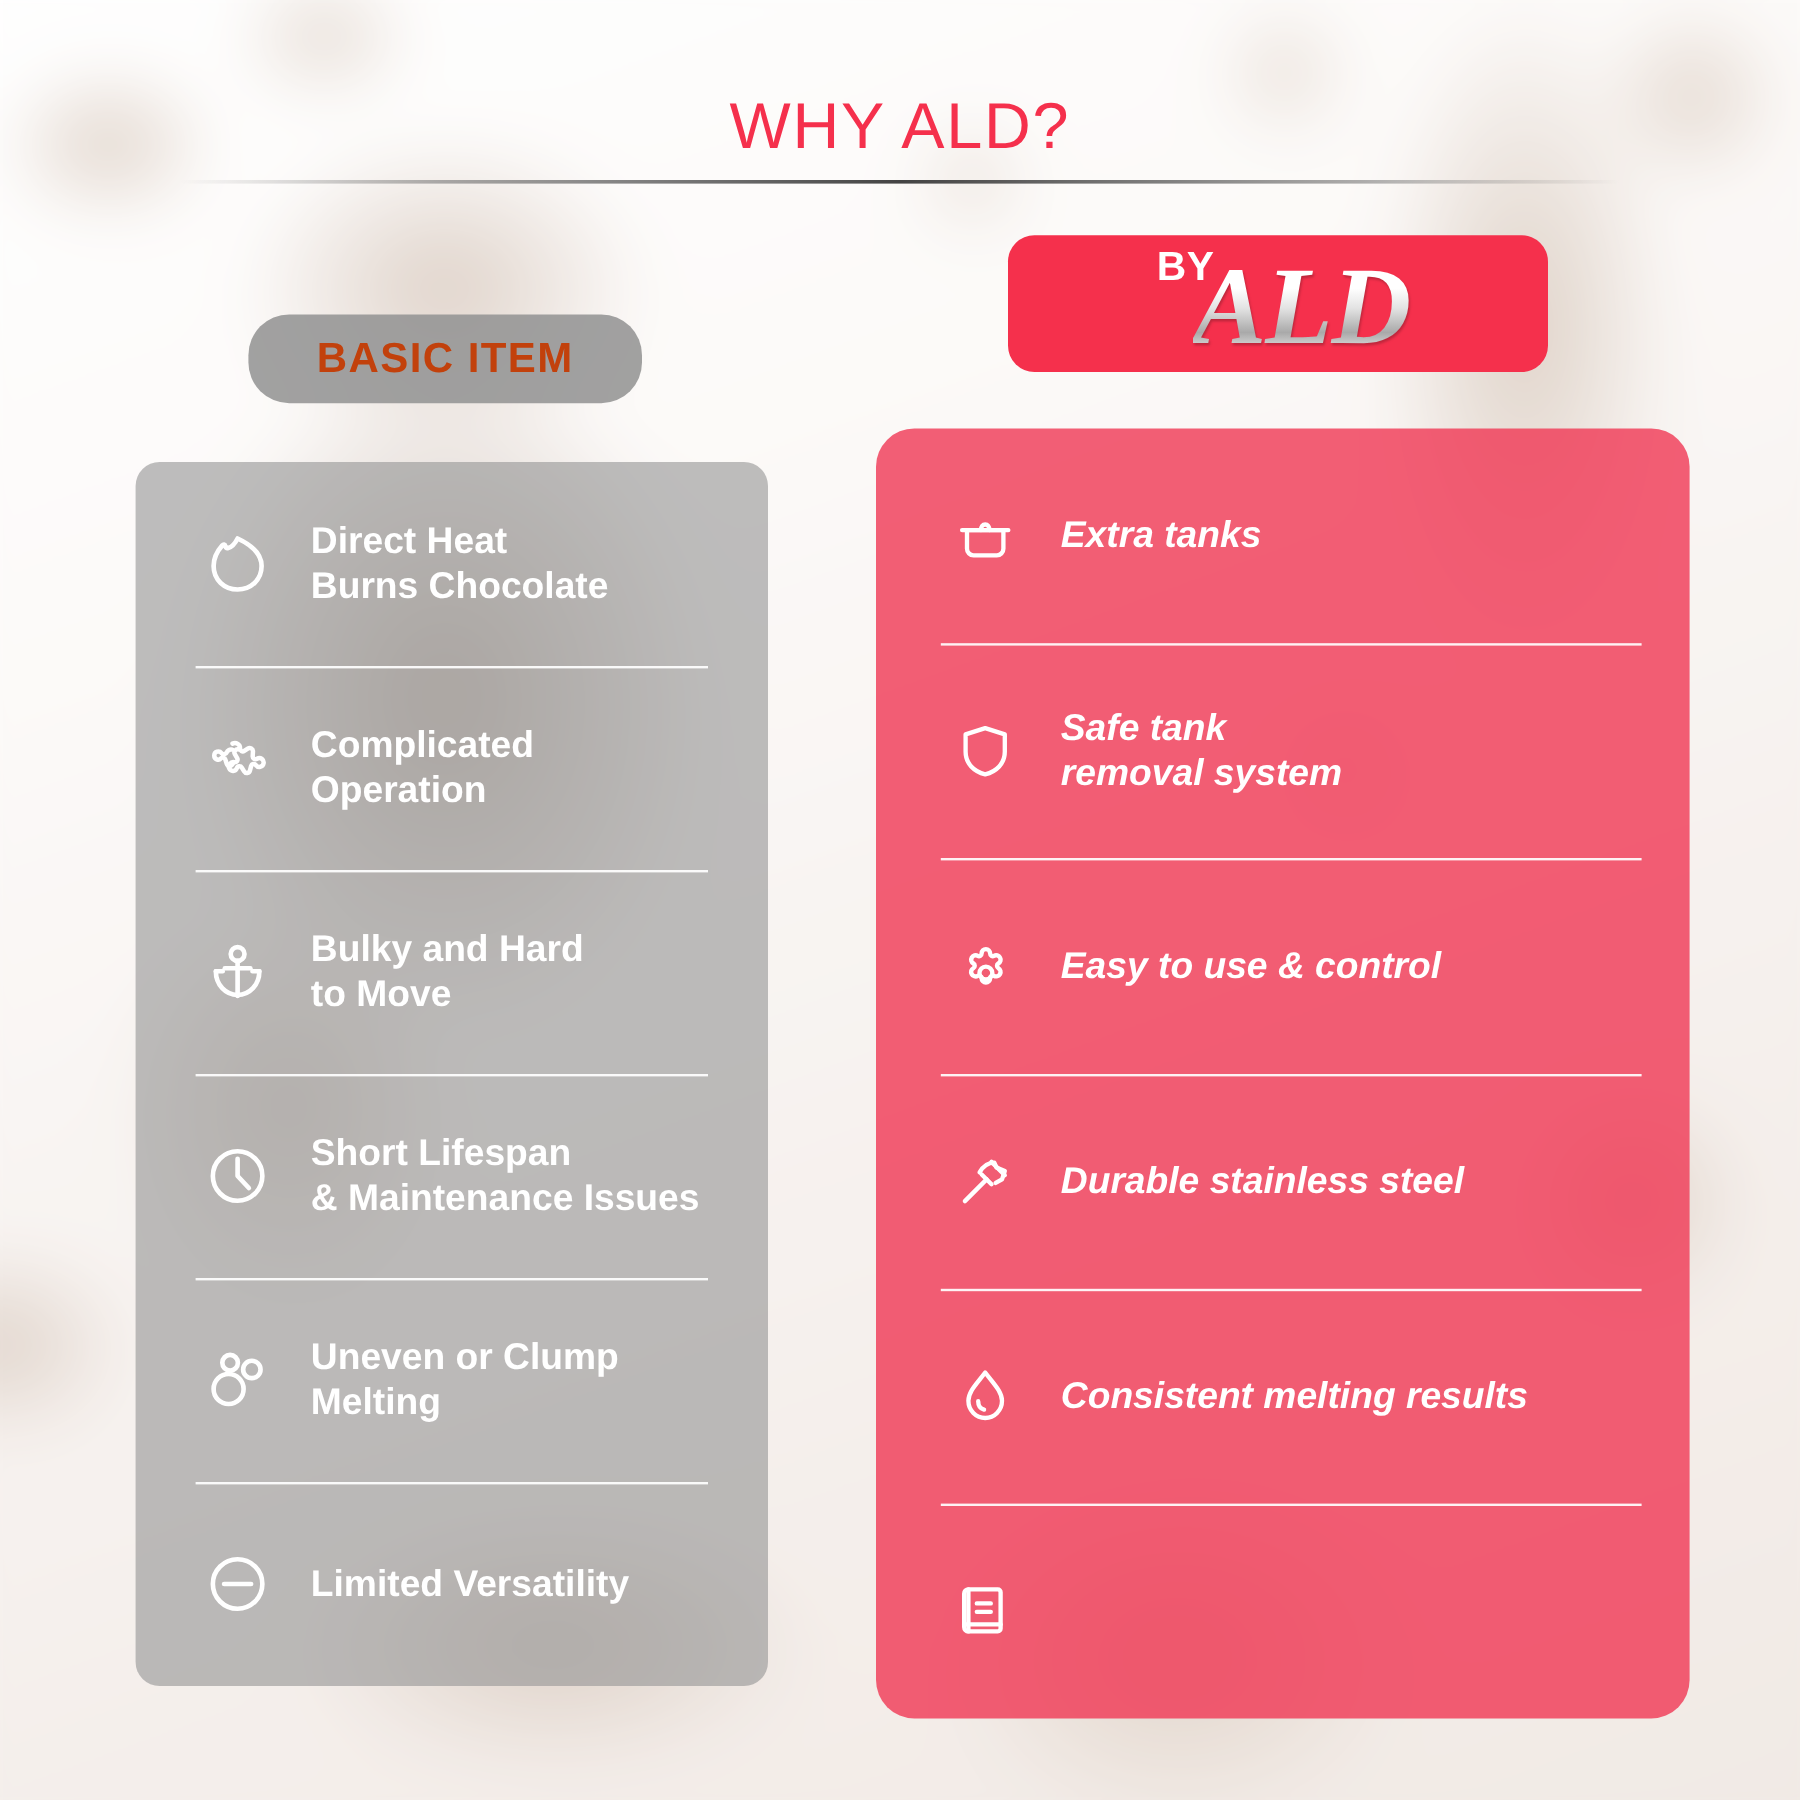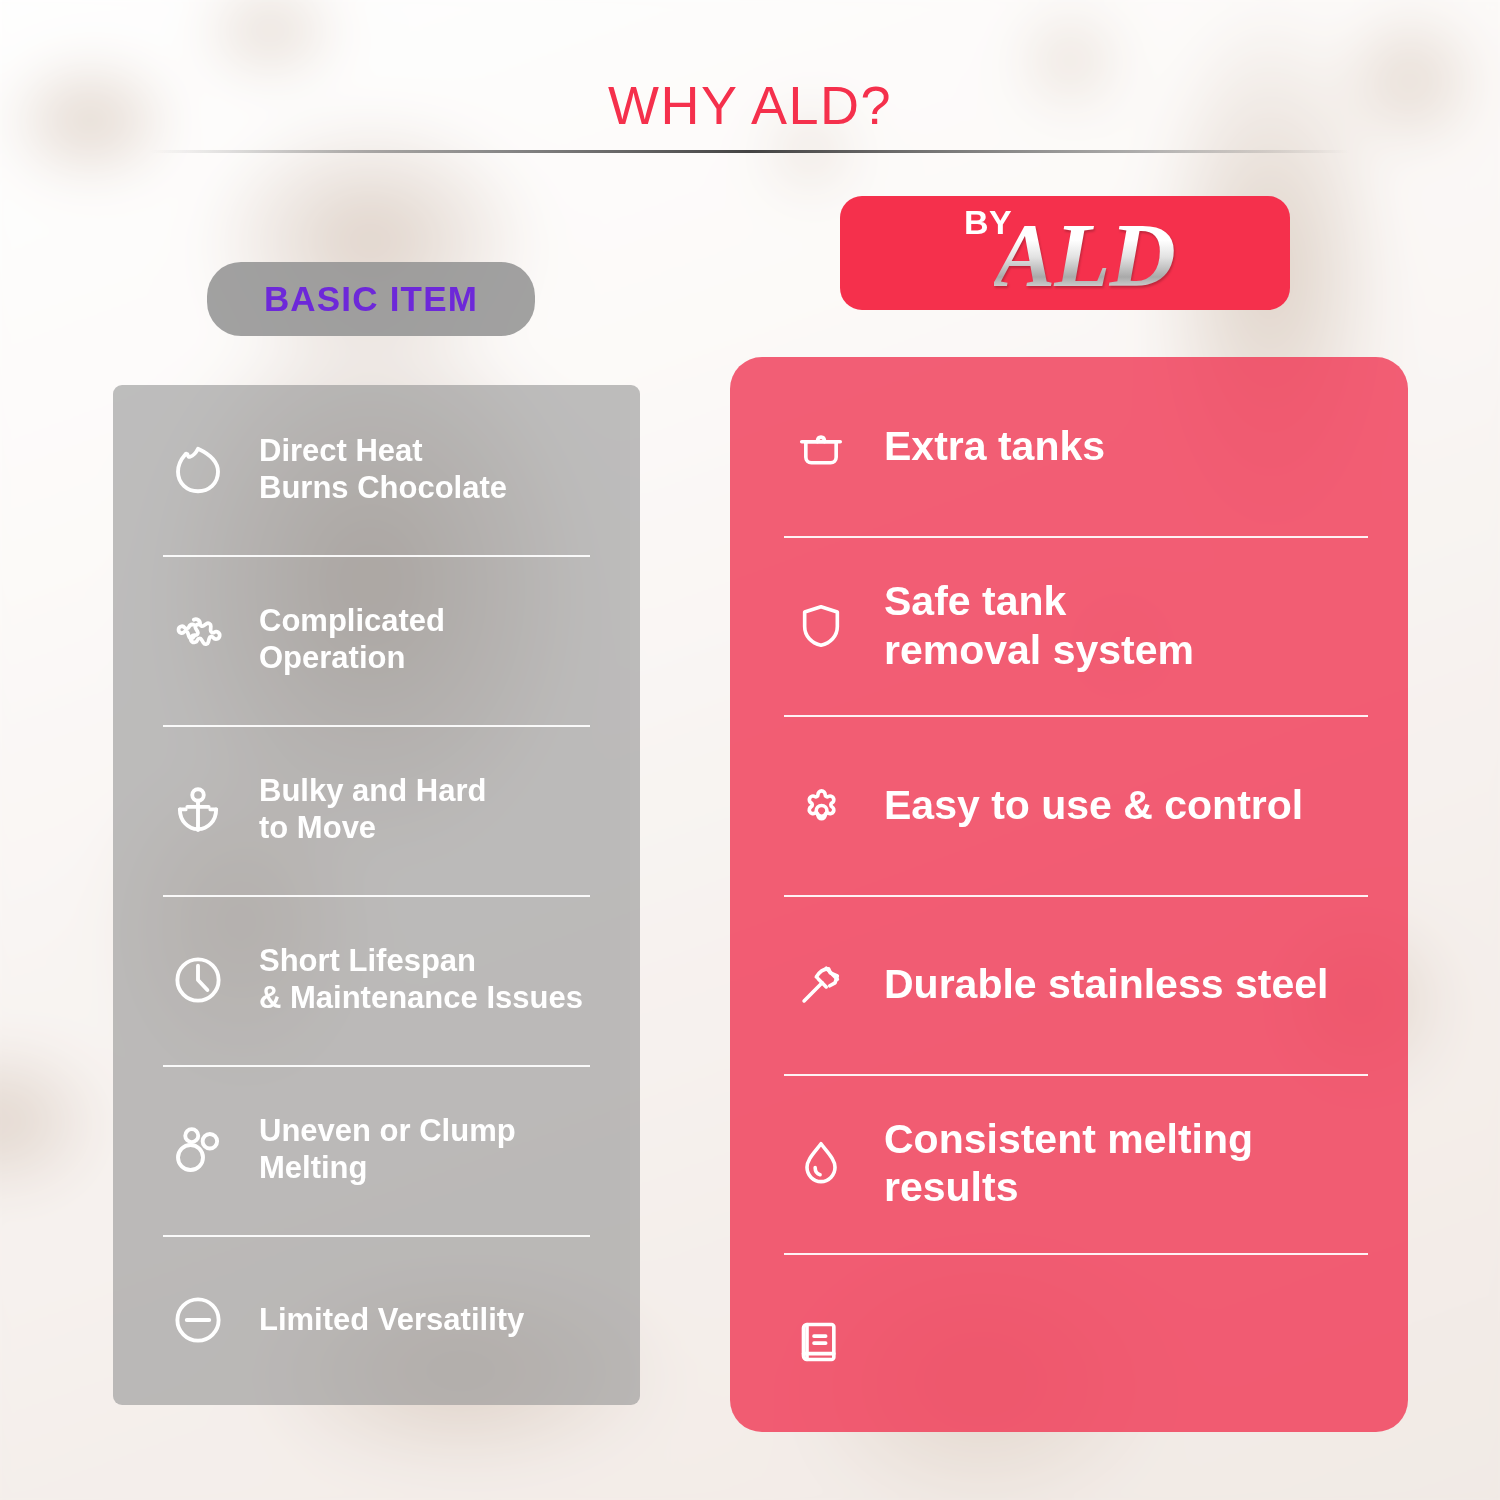--- a/index.html
+++ b/index.html
@@ -47,21 +47,21 @@
   
   .badge{
     position:absolute;display:flex;align-items:center;justify-content:center;
     border-radius:34px;
   }
   #badge-basic{
     left:207px;top:262px;width:328px;height:74px;
     background:rgba(148,148,148,.88);
   }
   #badge-basic .badge-text{
-    color:#6d28d9;font-size:35px;font-weight:bold;letter-spacing:1.2px;
+    color:#c2410c;font-size:35px;font-weight:bold;letter-spacing:1.2px;
   }
   #badge-ald{
     left:840px;top:196px;width:450px;height:114px;
     background:#f5304c;border-radius:22px;
   }
   #ald-lockup{position:relative;width:230px;height:104px;}
   #ald-by{
     position:absolute;left:14px;top:4px;
     font-size:34px;font-weight:bold;color:#ffffff;letter-spacing:.5px;
     line-height:1;
@@ -75,21 +75,21 @@
     -webkit-background-clip:text;background-clip:text;
     -webkit-text-fill-color:transparent;color:transparent;
     filter:drop-shadow(1px 2px 1px rgba(90,20,30,.35));
   }
 
   
   .panel{position:absolute;display:flex;flex-direction:column;}
   #panel-basic{
     left:113px;top:385px;width:527px;height:1020px;
     background:rgba(150,150,150,.62);
-    border-radius:9px;
+    border-radius:20px;
     padding:0 0;
     justify-content:space-between;
   }
   #panel-ald{
     left:730px;top:357px;width:678px;height:1075px;
     background:rgba(240,55,84,.80);
     border-radius:32px;
     justify-content:space-between;
   }
 
@@ -112,21 +112,21 @@
     flex:0 0 auto;width:74px;height:74px;
     display:flex;align-items:center;justify-content:center;
   }
   #panel-ald .row-icon{width:70px;height:70px;}
   .row-icon svg{display:block;}
   .row-label{
     color:#ffffff;font-weight:bold;
     line-height:1.18;
   }
   #panel-basic .row-label{font-size:31px;margin-left:24px;}
-  #panel-ald  .row-label{font-size:41px;margin-left:28px;}
+  #panel-ald  .row-label{font-size:31px;margin-left:28px;font-style:italic;}
 </style>
 </head>
 <body>
 
 <div id="bg-photo"></div>
 <div id="bg-veil"></div>
 
 <div id="header">
   <div id="page-title">WHY ALD?</div>
   <div id="title-divider"></div>

